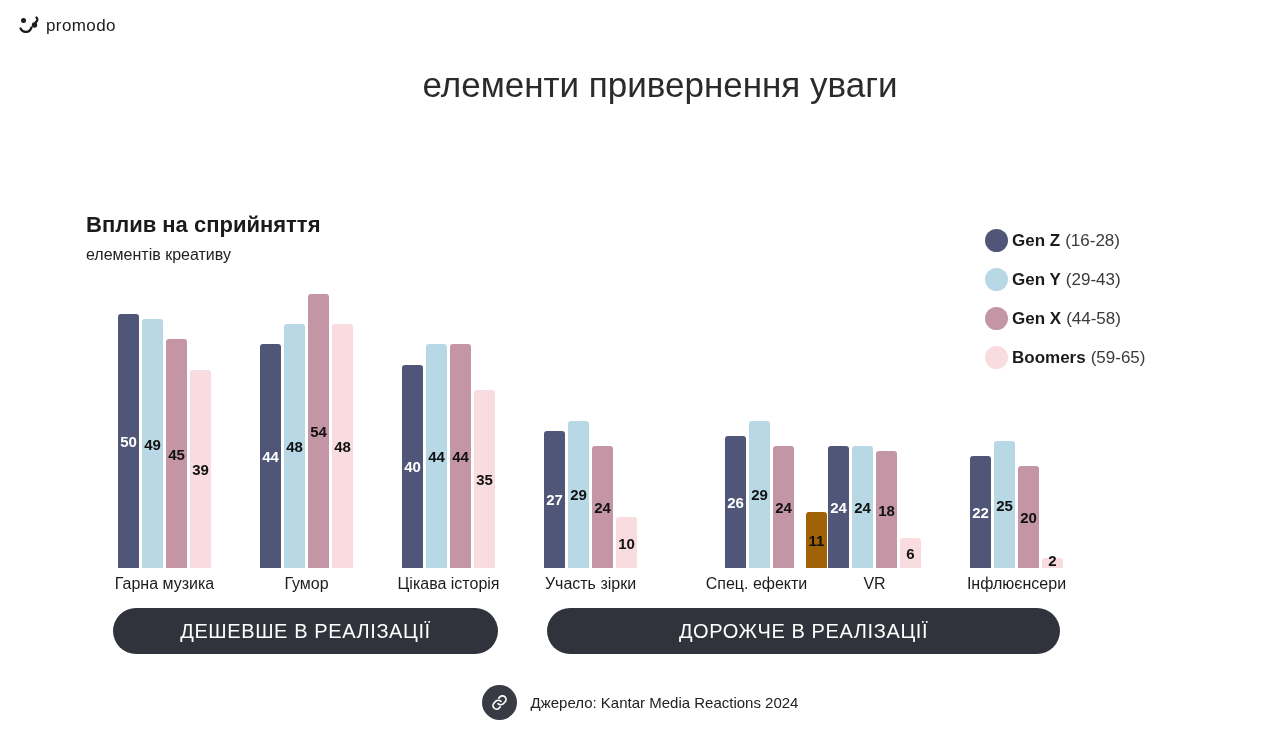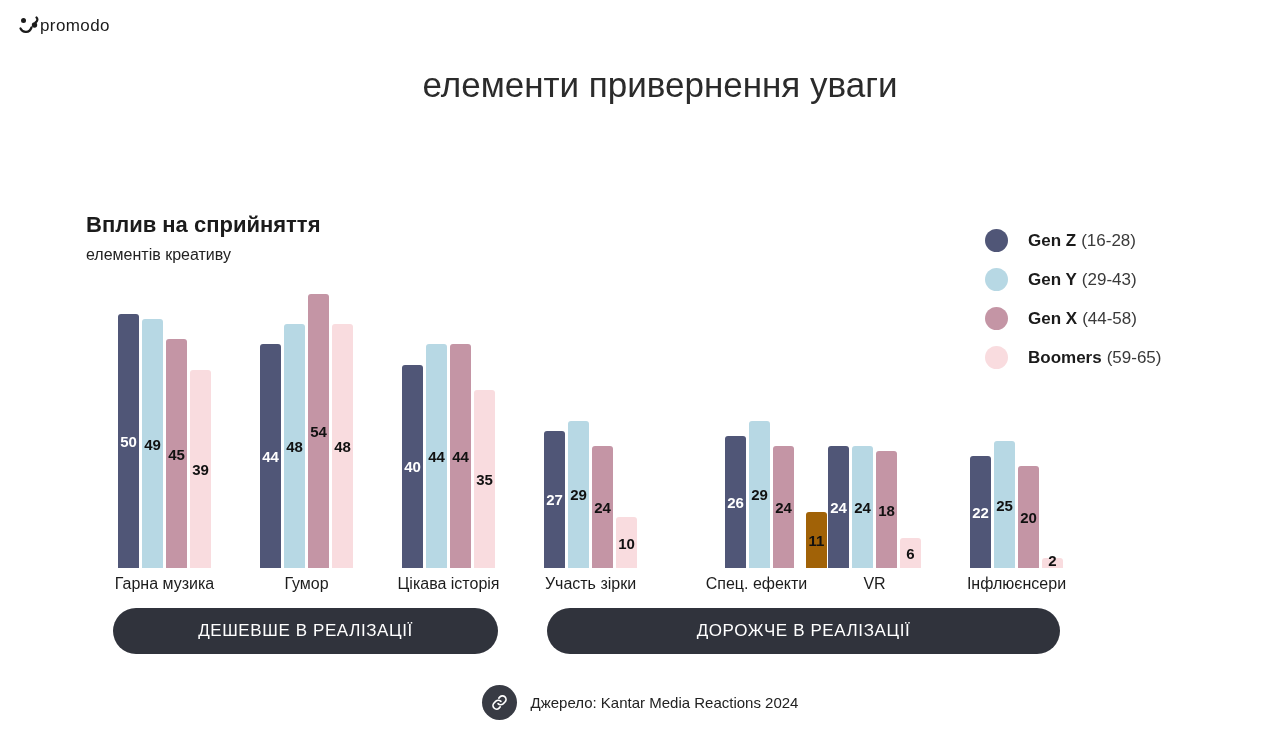--- a/index.html
+++ b/index.html
@@ -1,52 +1,52 @@
 <!DOCTYPE html>
 <html><head>
 <meta charset="utf-8">
 <style>
   * { margin: 0; padding: 0; box-sizing: border-box; }
   body { font-family: "Liberation Sans", sans-serif; background: #ffffff; }
   .page { position: relative; width: 1280px; height: 739px; background: #ffffff; overflow: hidden; }
 
   
-  .logo { position: absolute; left: 18px; top: 16px; display: flex; align-items: center; gap: 0; }
+  .logo { position: absolute; left: 18px; top: 16px; display: flex; align-items: center; gap: 6px; }
   .logo-text { font-size: 17px; font-weight: 500; color: #1b1b1b; letter-spacing: 0.4px; }
 
   
   .title { position: absolute; left: 40px; right: 0; top: 60px; text-align: center;
            font-size: 35px; line-height: 50px; font-weight: 400; color: #2b2b2b; }
 
   
   .subtitle { position: absolute; left: 86px; top: 211px; }
   .subtitle-bold { font-size: 22px; font-weight: 700; color: #1b1b1b; line-height: 28px; }
   .subtitle-reg { font-size: 16px; font-weight: 400; color: #222222; margin-top: 7px; }
 
   
   .legend { position: absolute; left: 985px; top: 229px; }
   .legend-row { display: flex; align-items: center; margin-bottom: 16px; height: 23px; }
   .legend-dot { width: 23px; height: 23px; border-radius: 50%; flex: 0 0 auto; }
-  .legend-name { font-size: 17px; font-weight: 700; color: #1b1b1b; margin-left: 20px; white-space: nowrap; }
+  .legend-name { font-size: 17px; font-weight: 700; color: #1b1b1b; margin-left: 4px; white-space: nowrap; }
   .legend-range { font-size: 17px; font-weight: 400; color: #3a3a3a; margin-left: 5px; white-space: nowrap; }
 
   
   .chart-plot { position: absolute; left: 0; top: 288px; width: 1280px; height: 280px; }
   .bar-group { position: absolute; bottom: 0; display: flex; align-items: flex-end; gap: 3px; }
   .bar { position: relative; width: 21px; border-radius: 3px 3px 0 0; }
   .bar-value { position: absolute; top: 50%; left: 50%; transform: translate(-50%, -50%);
                font-size: 15px; font-weight: 700; line-height: 15px; white-space: nowrap; }
   .bar-value.low { top: auto; bottom: 0; transform: translateX(-50%); }
   .cat-label { position: absolute; top: 100%; left: 50%; transform: translateX(-50%);
                margin-top: 7px; font-size: 16px; color: #1c1c1c; white-space: nowrap; }
 
   
   .pill { position: absolute; top: 608px; height: 46px; border-radius: 23px;
           display: flex; align-items: center; justify-content: center;
-          color: #ffffff; font-size: 17px; letter-spacing: 0.6px; }
+          color: #ffffff; font-size: 20px; letter-spacing: 0.6px; }
 
   
   .footer { position: absolute; left: 0; right: 0; top: 685px; display: flex;
             align-items: center; justify-content: center; gap: 14px; }
   .footer-icon-circle { width: 35px; height: 35px; border-radius: 50%;
             display: flex; align-items: center; justify-content: center; }
   .footer-text { font-size: 15px; color: #222222; }
 </style>
 </head>
 <body>

